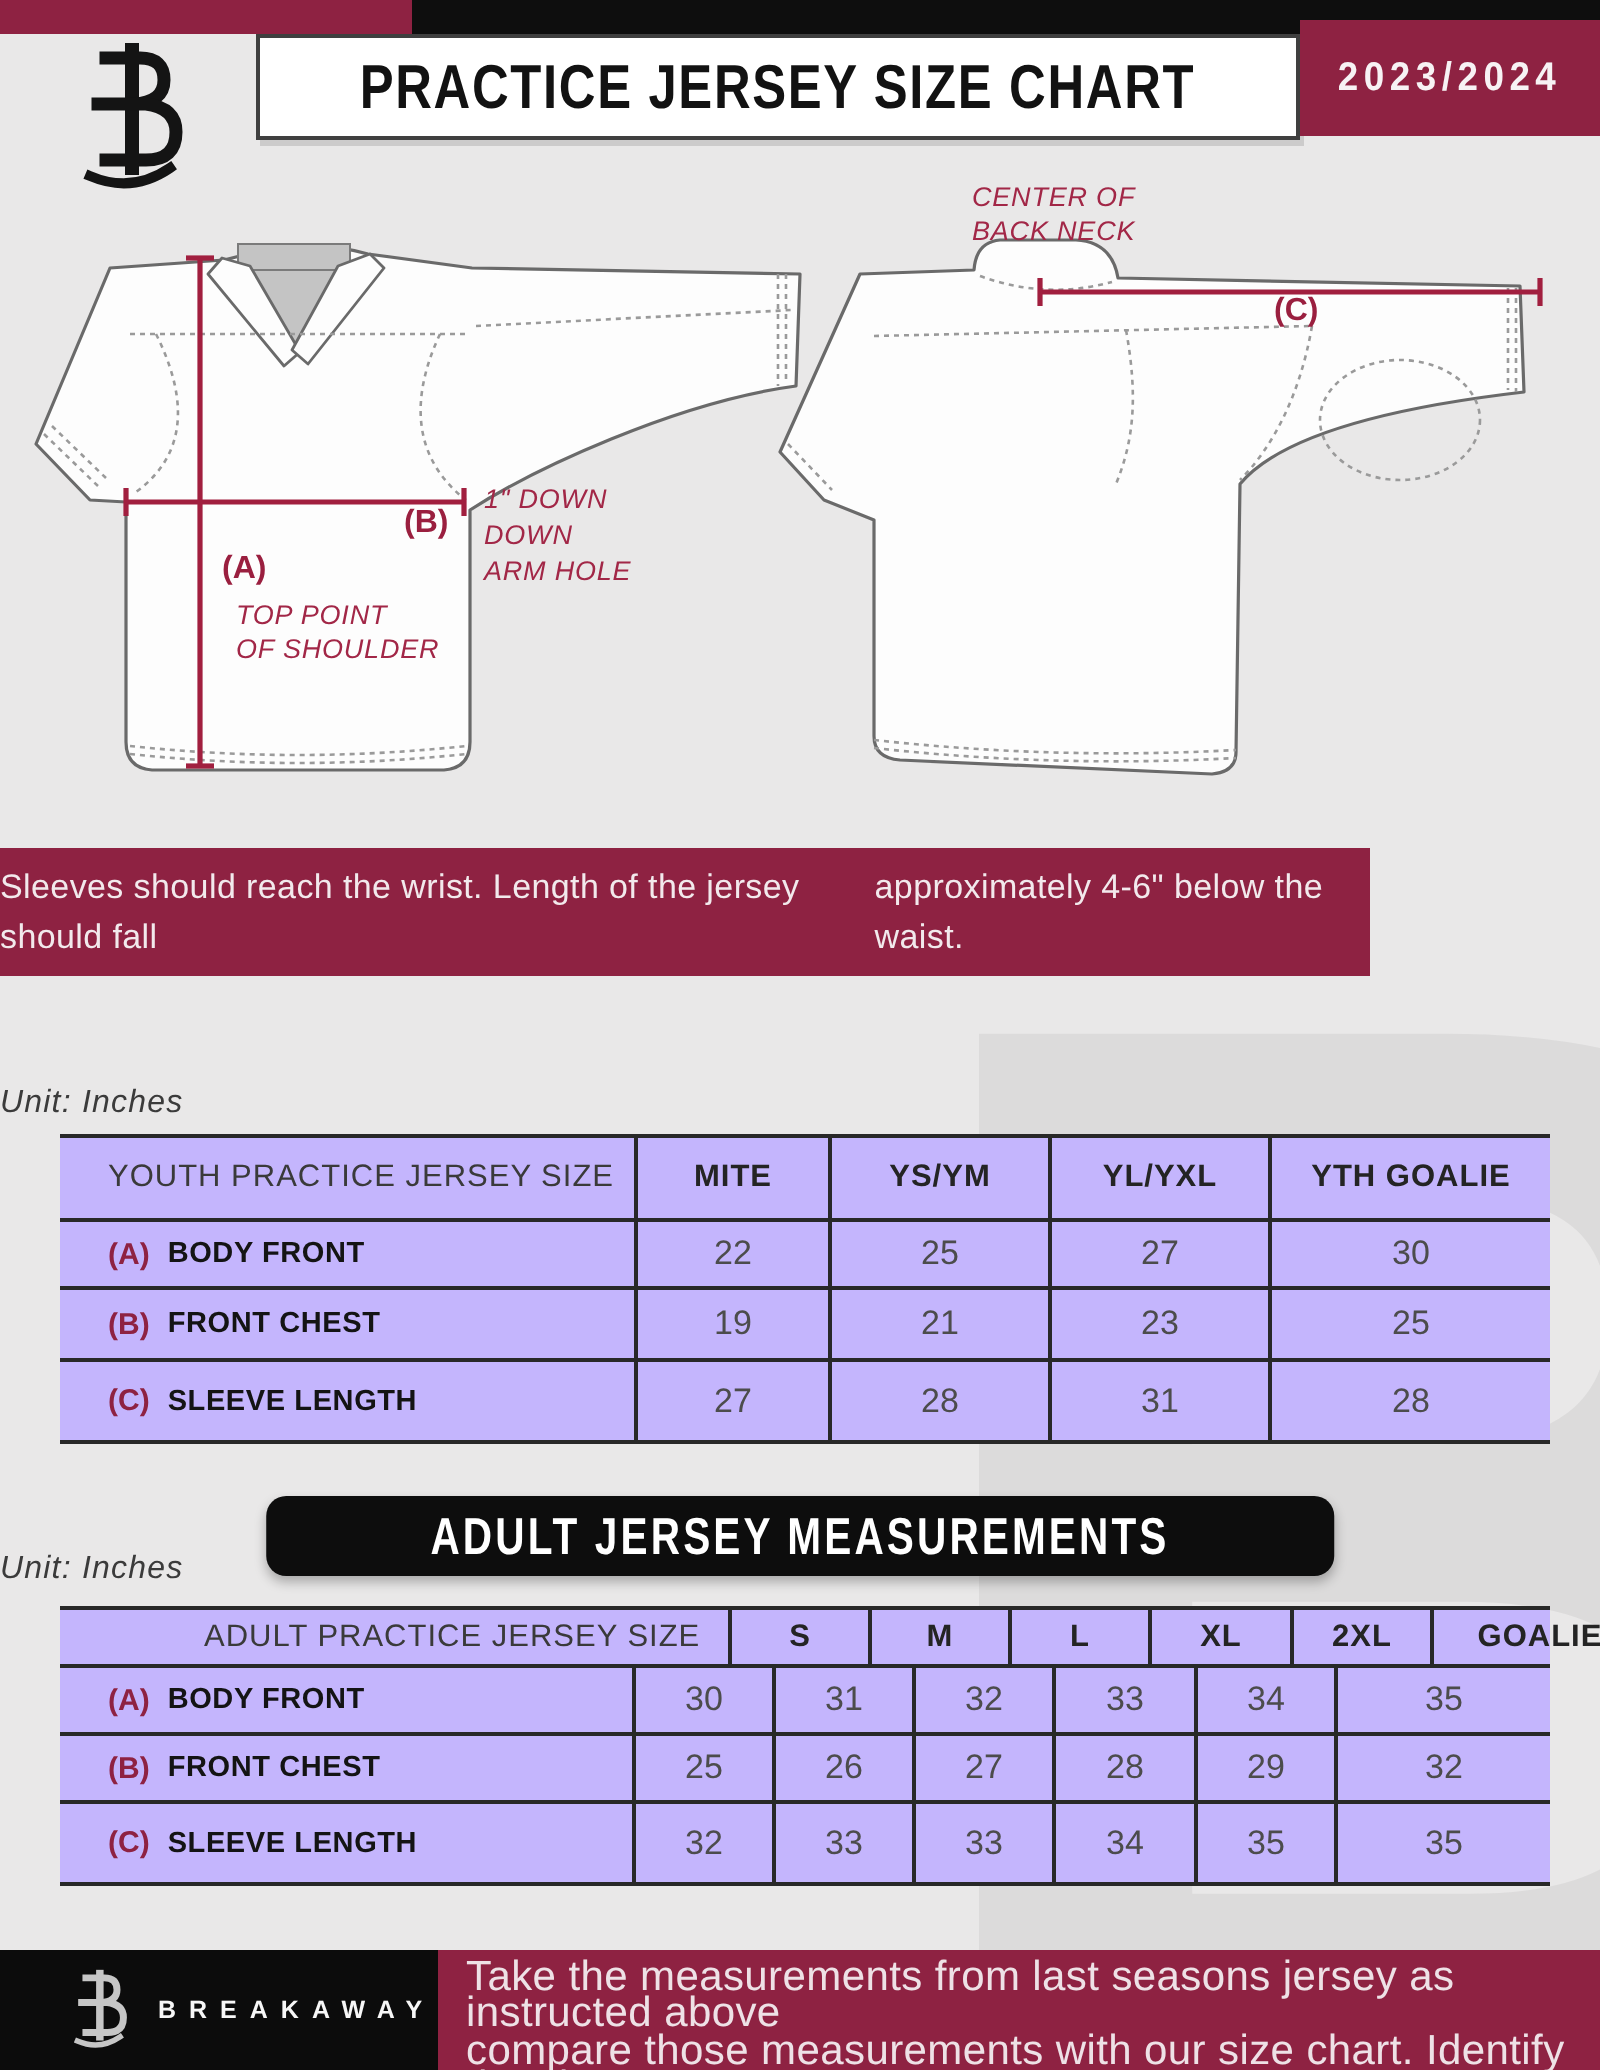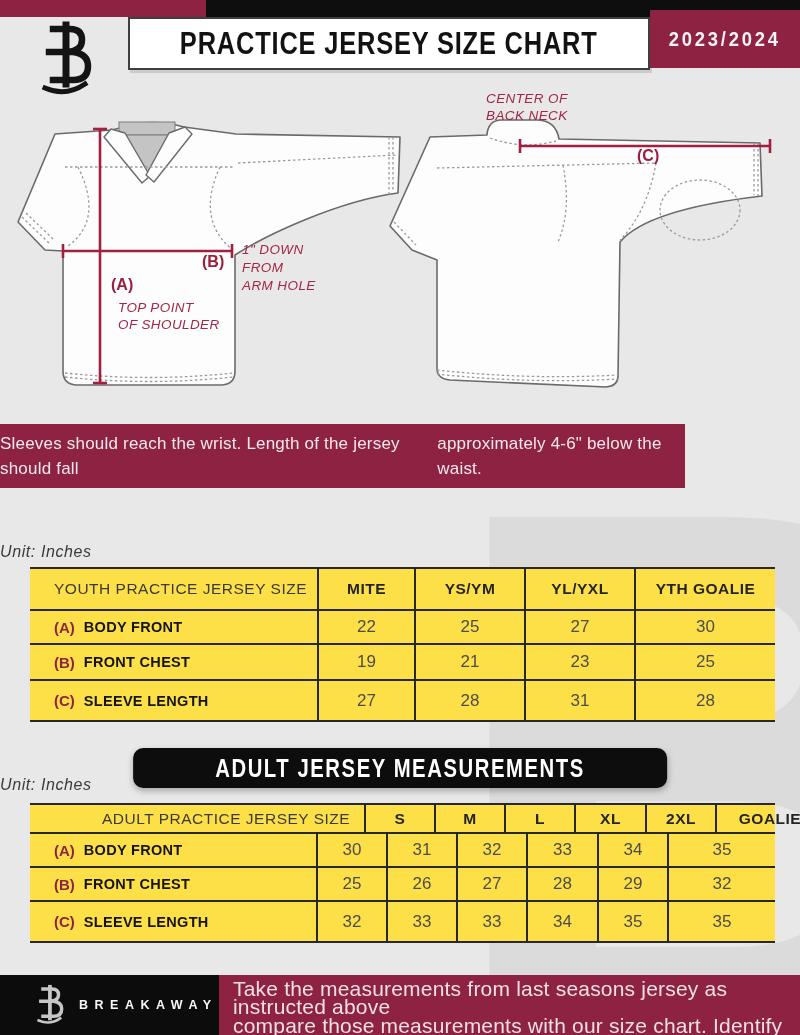--- a/index.html
+++ b/index.html
@@ -57,21 +57,21 @@
   .badge span{
     color:#ffffff;font-size:26px;font-weight:700;letter-spacing:2px;white-space:nowrap;
     display:inline-block;transform:scaleX(0.78);
   }
   .unit{
     position:absolute;z-index:2;left:0;width:800px;
     font-style:italic;font-size:16px;color:#3b3b3b;letter-spacing:.6px;
   }
   
   .mtable{
-    position:absolute;z-index:2;left:30px;width:745px;background:#fde047;
+    position:absolute;z-index:2;left:30px;width:745px;background:#c4b5fd;
     border-top:2px solid #282828;border-bottom:2px solid #282828;
   }
   .trow{display:grid;}
   .trow + .trow{border-top:2px solid #282828;}
   .yt-grid{grid-template-columns:287px 97px 110px 110px 141px;}
   .ad-grid{grid-template-columns:286px 70px 70px 70px 71px 70px 108px;}
   .cell{display:flex;align-items:center;justify-content:center;}
   .cell + .cell{border-left:2px solid #282828;}
   .cell.lab{justify-content:flex-start;padding-left:24px;}
   .h-first{font-size:15.5px;color:#3a3a3a;letter-spacing:.5px;}
@@ -178,21 +178,21 @@
   </svg>
 
   <div class="anno-key" style="left:111px;top:276px;">(A)</div>
   <div class="anno-text" style="left:118px;top:299px;">
     <span>TOP POINT</span>
     <span>OF SHOULDER</span>
   </div>
   <div class="anno-key" style="left:202px;top:253px;">(B)</div>
   <div class="anno-text" style="left:242px;top:241px;line-height:18px;">
     <span>1" DOWN</span>
-    <span>FROM</span>
+    <span>DOWN</span>
     <span>ARM HOLE</span>
   </div>
   <div class="anno-key" style="left:637px;top:147px;">(C)</div>
   <div class="anno-text" style="left:486px;top:90px;">
     <span>CENTER OF</span>
     <span>BACK NECK</span>
   </div>
 
   <div class="layer banner">
     <div>Sleeves should reach the wrist. Length of the jersey should fall</div>

